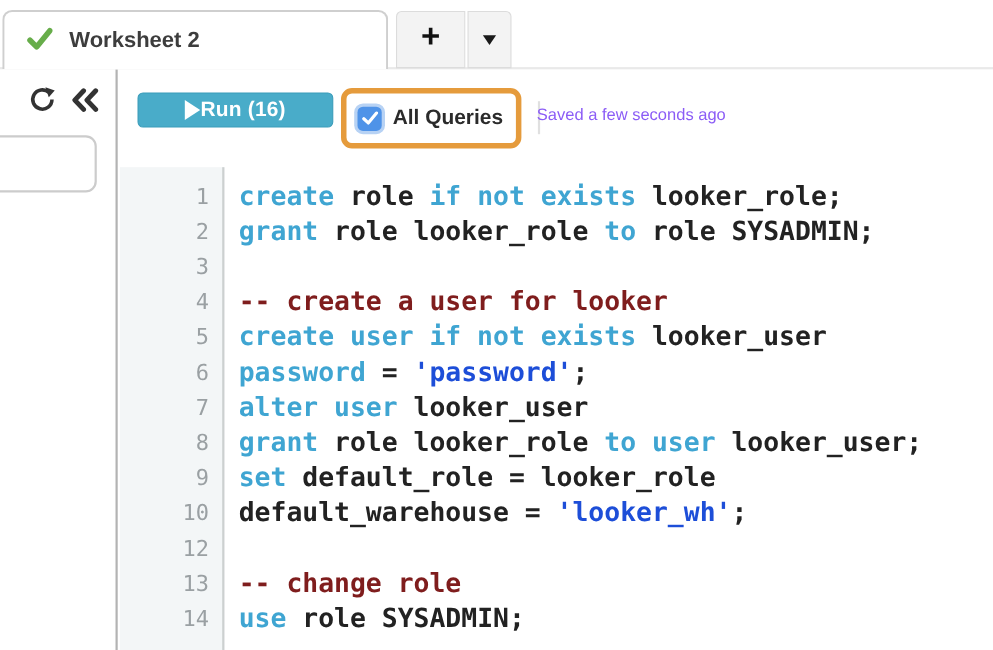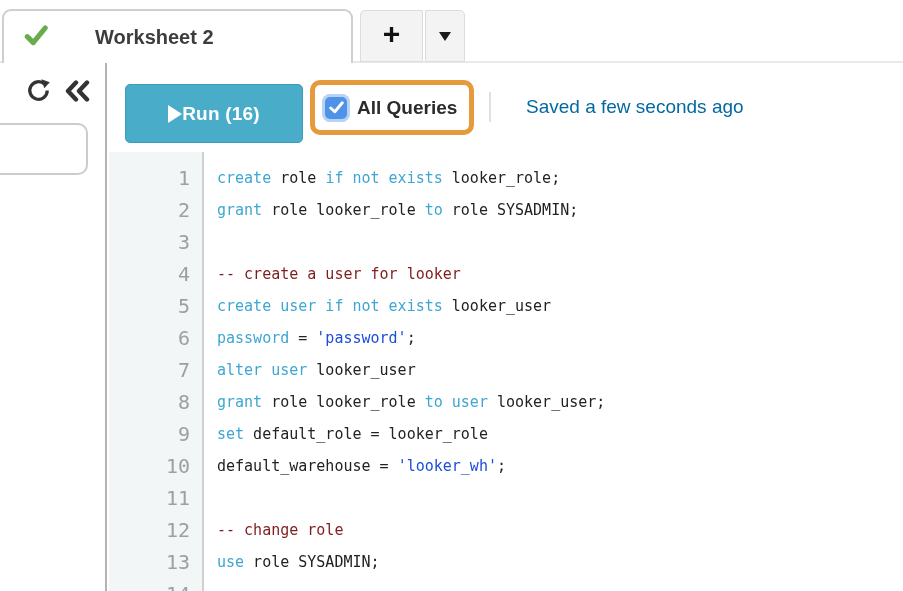--- a/index.html
+++ b/index.html
@@ -13,21 +13,21 @@
   .tabbar-line {
     position:absolute; left:0; top:61px; width:903px; height:2px;
     background:#e9e9e9; z-index:1;
   }
   .tab {
     position:absolute; left:2px; top:9px; width:351px; height:54px;
     background:#fff; border:2px solid #cfcfcf; border-bottom:none;
     border-radius:9px 9px 0 0; display:flex; align-items:center;
     padding-left:20px; gap:15px; z-index:3; cursor:pointer;
   }
-  .tab-label { font-size:20px; font-weight:bold; color:#3d3d3d;margin-left:32px; }
+  .tab-label { font-size:20px; font-weight:bold; color:#3d3d3d; }
   .tab-buttons { position:absolute; left:360px; top:10px; height:52px; display:flex; gap:2px; z-index:2; }
   .tab-btn {
     background:#f3f3f3; border:1px solid #dcdcdc; display:flex;
     align-items:center; justify-content:center; cursor:pointer;
   }
   .tab-btn.plus { width:63px; border-radius:5px 0 0 0; font-size:30px; font-weight:600; color:#111; padding-bottom:4px; }
   .tab-btn.caret { width:40px; border-radius:0 5px 0 0; }
   .caret-shape { width:0; height:0; border-left:6px solid transparent; border-right:6px solid transparent; border-top:9px solid #1a1a1a; }
 
   
@@ -38,57 +38,57 @@
   .panel-icons { display:flex; justify-content:flex-end; align-items:center; gap:13px; padding:15px 15px 0 0; }
   .icon-btn { cursor:pointer; display:flex; align-items:center; }
   .cutoff-box {
     position:absolute; left:-22px; top:60px; width:110px; height:52px;
     background:#fff; border:2px solid #ccc; border-radius:10px;
   }
 
   
   .editor-pane { position:absolute; left:109px; top:63px; width:794px; height:528px; background:#fff; }
   .run-btn {
-    position:absolute; left:16px; top:21px; width:178px; height:59px;
+    position:absolute; left:16px; top:21px; width:178px; height:32px;
     background:#49acc9; border:1px solid #3a9cba; border-radius:5px;
     display:flex; align-items:center; justify-content:center; cursor:pointer;
   }
   .play { width:0; height:0; border-left:14px solid #fff; border-top:9px solid transparent; border-bottom:9px solid transparent; }
   .run-label { color:#fff; font-weight:bold; font-size:19px; letter-spacing:0.2px; }
 
   .aq-box {
     position:absolute; left:201px; top:17px; height:55px;
     border:5px solid #e59b3c; border-radius:10px; background:#fff;
     display:flex; align-items:center; gap:10px; padding:0 12px 0 10px;text-align:center;
   }
   .checkbox {
     position:relative; width:22px; height:22px; background:#4f93e8;
     border-radius:5px; box-shadow:0 0 0 3px #b7d2f4; cursor:pointer;
     display:flex; align-items:center; justify-content:center;
   }
   .aq-label { font-size:19px; font-weight:600; color:#2b2b2b; }
 
   .saved-divider { position:absolute; left:380px; top:29px; width:2px; height:30px; background:#e0e0e0; }
-  .saved-text { position:absolute; left:417px; top:33px; font-size:19px; color:#0369a1; }
+  .saved-text { position:absolute; left:379px; top:33px; font-size:15px; color:#8b5cf6; }
 
   
   .editor { position:absolute; left:0; top:89px; width:794px; height:439px; background:#fff; }
   .gutter {
     position:absolute; left:0; top:0; width:95px; height:439px;
     background:#f3f6f7; border-right:2px solid #ccd0d0; padding-top:10px;
   }
   .gutter .num {
     height:32px; line-height:32px; text-align:right; padding-right:12px;
     font-family:"DejaVu Sans Mono","Liberation Mono",monospace;
     font-size:20px; color:#9aa0a3;
   }
   .code { position:absolute; left:97px; top:0; right:0; height:439px; padding:10px 0 0 11px; cursor:text; }
   .code .line {
     height:32px; line-height:32px; white-space:pre;
-    font-family:"DejaVu Sans Mono","Liberation Mono",monospace; font-size:15px;
+    font-family:"DejaVu Sans Mono","Liberation Mono",monospace; font-size:24px;font-weight:bold;
   }
   .tok-kw  { color:#3fa5d2; }
   .tok-str { color:#1d4ed8; }
   .tok-cmt { color:#7f1d1d; }
   .tok-txt { color:#222222; }
 </style>
 </head>
 <body>
 
 <div class="app">
@@ -152,21 +152,20 @@
           <div class="num">1</div>
           <div class="num">2</div>
           <div class="num">3</div>
           <div class="num">4</div>
           <div class="num">5</div>
           <div class="num">6</div>
           <div class="num">7</div>
           <div class="num">8</div>
           <div class="num">9</div>
           <div class="num">10</div>
-          <div class="num">11</div>
           <div class="num">12</div>
           <div class="num">13</div>
           <div class="num">14</div>
         </div>
       <div class="code">
           <div class="line"><span class="tok-kw">create</span><span class="tok-txt"> role </span><span class="tok-kw">if not exists</span><span class="tok-txt"> looker_role;</span></div>
           <div class="line"><span class="tok-kw">grant</span><span class="tok-txt"> role looker_role </span><span class="tok-kw">to</span><span class="tok-txt"> role SYSADMIN;</span></div>
           <div class="line"></div>
           <div class="line"><span class="tok-cmt">-- create a user for looker</span></div>
           <div class="line"><span class="tok-kw">create user if not exists</span><span class="tok-txt"> looker_user</span></div>

